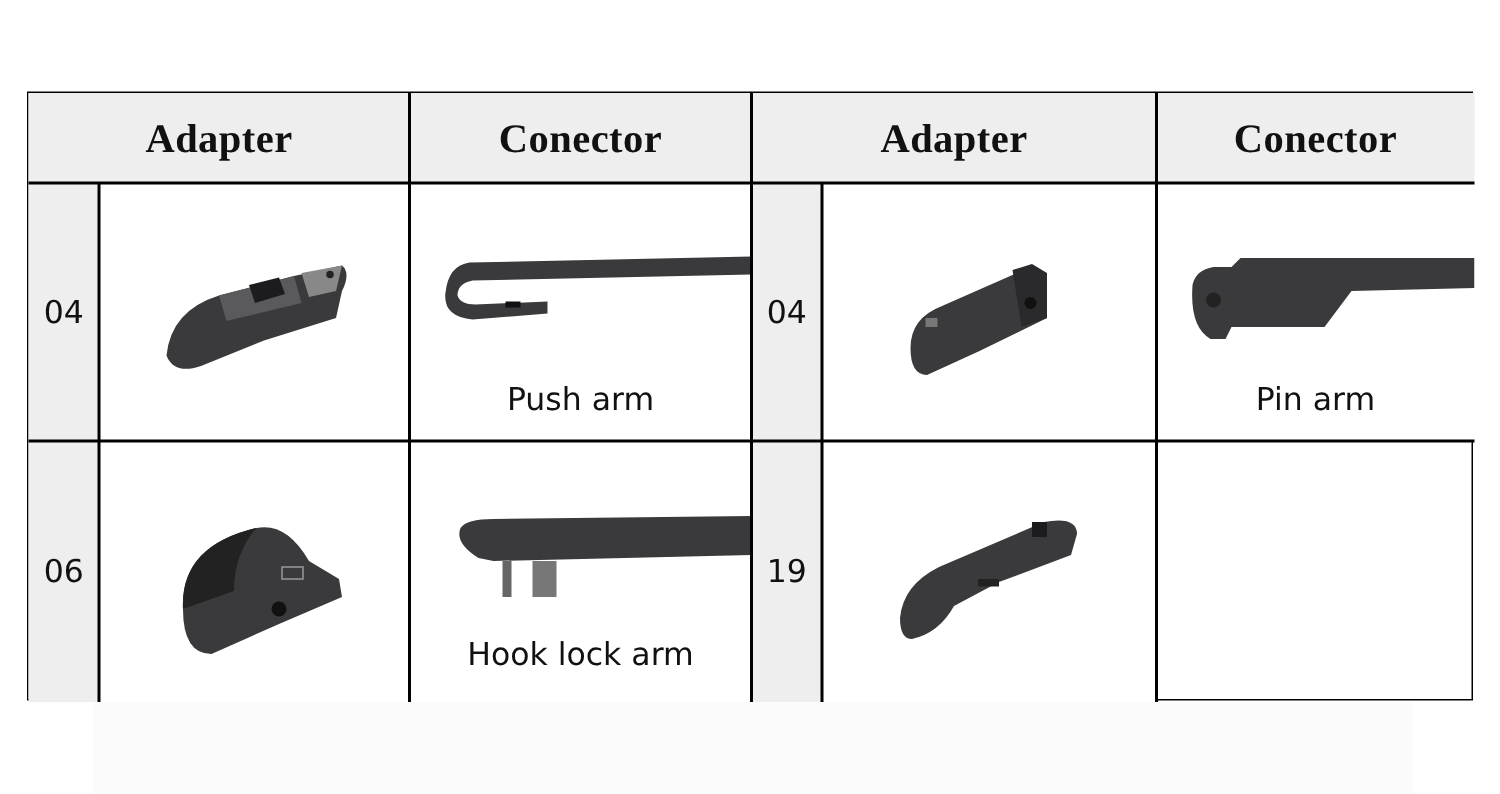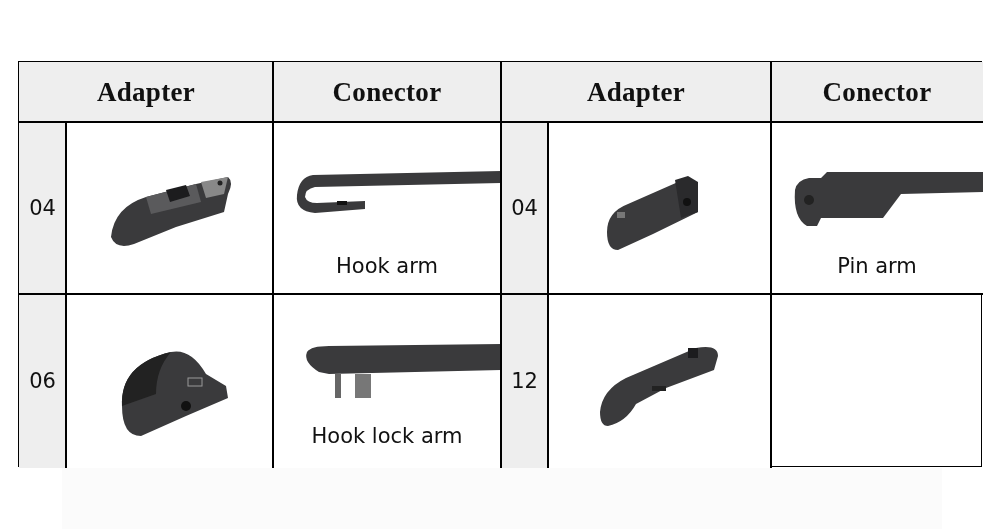--- a/index.html
+++ b/index.html
@@ -30,38 +30,38 @@
 <div class="tbl">
 
   <div class="cell hdr" style="left:0;top:0;width:254px;height:60px">Adapter</div>
   <div class="cell hdr" style="left:254px;top:0;width:228px;height:60px">Conector</div>
   <div class="cell hdr" style="left:482px;top:0;width:270px;height:60px">Adapter</div>
   <div class="cell hdr" style="left:752px;top:0;width:212px;height:60px">Conector</div>
 
   <div class="cell num" style="left:0;top:60px;width:47px;height:172px">04</div>
   <div class="cell num" style="left:0;top:232px;width:47px;height:174px">06</div>
   <div class="cell num" style="left:482px;top:60px;width:47px;height:172px">04</div>
-  <div class="cell num" style="left:482px;top:232px;width:47px;height:174px">12</div>
+  <div class="cell num" style="left:482px;top:232px;width:47px;height:174px">19</div>
 
   <div class="cell img" style="left:47px;top:60px;width:207px;height:172px">
     <svg class="svgwrap" style="left:40px;top:50px" width="130" height="90" viewBox="0 0 130 90">
       <path d="M5 65 Q8 35 40 25 L90 12 L122 5 Q128 10 122 22 L118 40 L70 55 L28 72 Q10 78 5 65Z" fill="#3a3a3c"></path>
       <path d="M40 25 L90 12 L95 30 L45 42Z" fill="#5a5a5c"></path>
       <path d="M60 18 L80 13 L84 24 L64 30Z" fill="#1c1c1e"></path>
       <path d="M95 10 L122 5 L118 22 L100 26Z" fill="#888"></path>
       <circle cx="114" cy="11" r="2.5" fill="#222"></circle>
     </svg>
   </div>
 
   <div class="cell img" style="left:254px;top:60px;width:228px;height:172px">
     <svg class="svgwrap" style="left:20px;top:45px" width="208" height="50" viewBox="0 0 208 50">
       <path d="M20 8 L208 4 L208 16 L22 20 Q12 22 12 30 Q14 36 24 36 L72 34 L72 42 L22 46 Q2 44 4 28 Q6 10 20 8Z" fill="#3a3a3c"></path>
       <rect x="44" y="34" width="10" height="4" fill="#111"></rect>
     </svg>
-    <div class="caption" style="top:132px">Hook arm</div>
+    <div class="caption" style="top:132px">Push arm</div>
   </div>
 
   <div class="cell img" style="left:529px;top:60px;width:223px;height:172px">
     <svg class="svgwrap" style="left:55px;top:50px" width="100" height="85" viewBox="0 0 100 85">
       <path d="M4 60 Q4 40 25 32 L75 10 L95 12 L95 40 L50 62 L15 78 Q4 78 4 60Z" fill="#3a3a3c"></path>
       <path d="M72 8 L85 4 L95 10 L95 40 L78 46 Z" fill="#2a2a2c"></path>
       <circle cx="84" cy="30" r="4" fill="#111"></circle>
       <rect x="14" y="40" width="8" height="6" fill="#777"></rect>
     </svg>
   </div>

